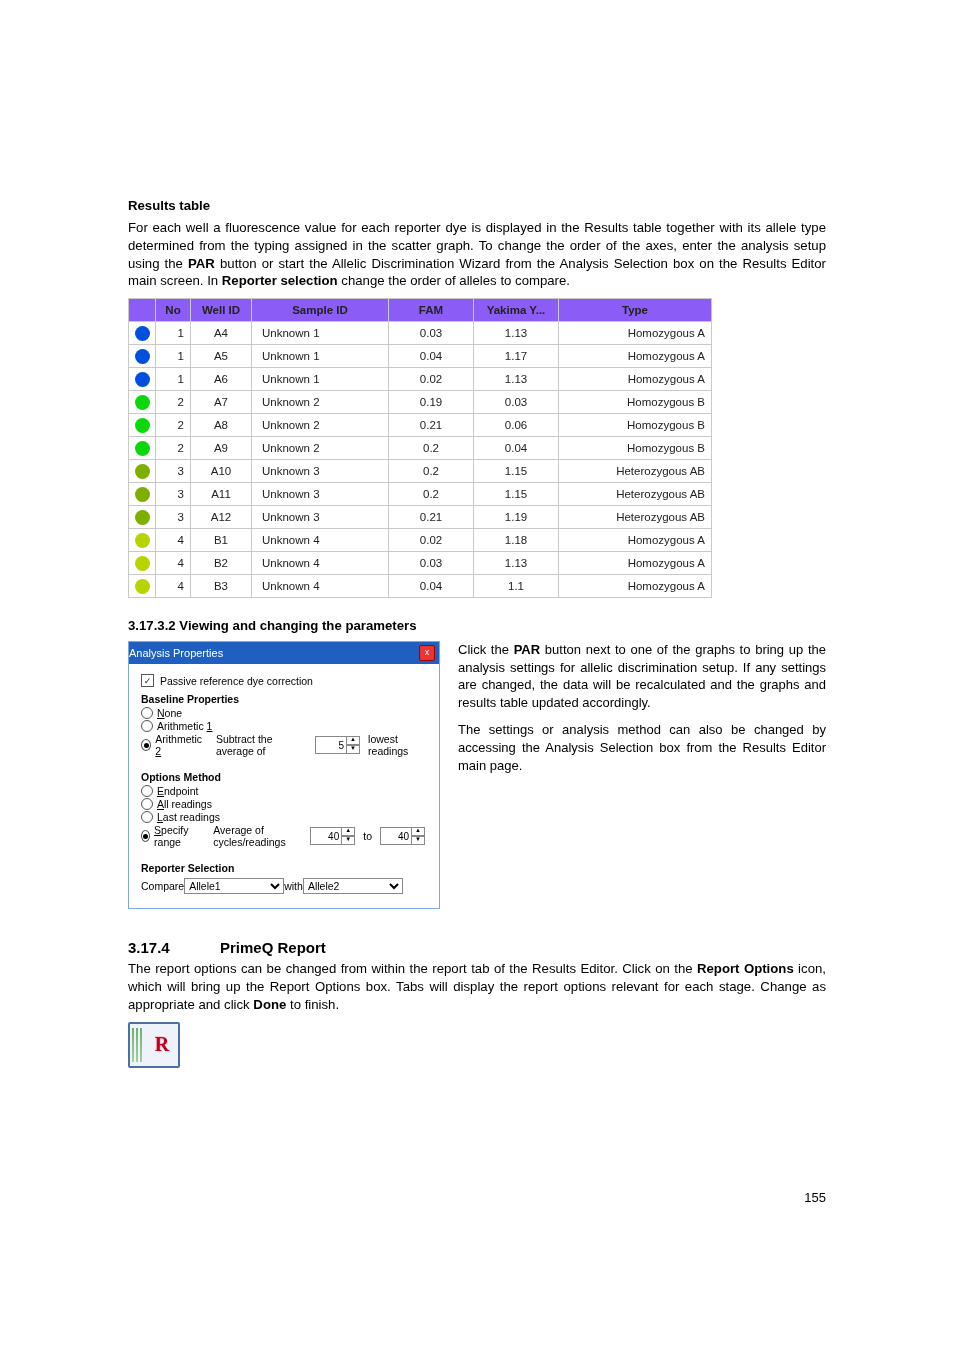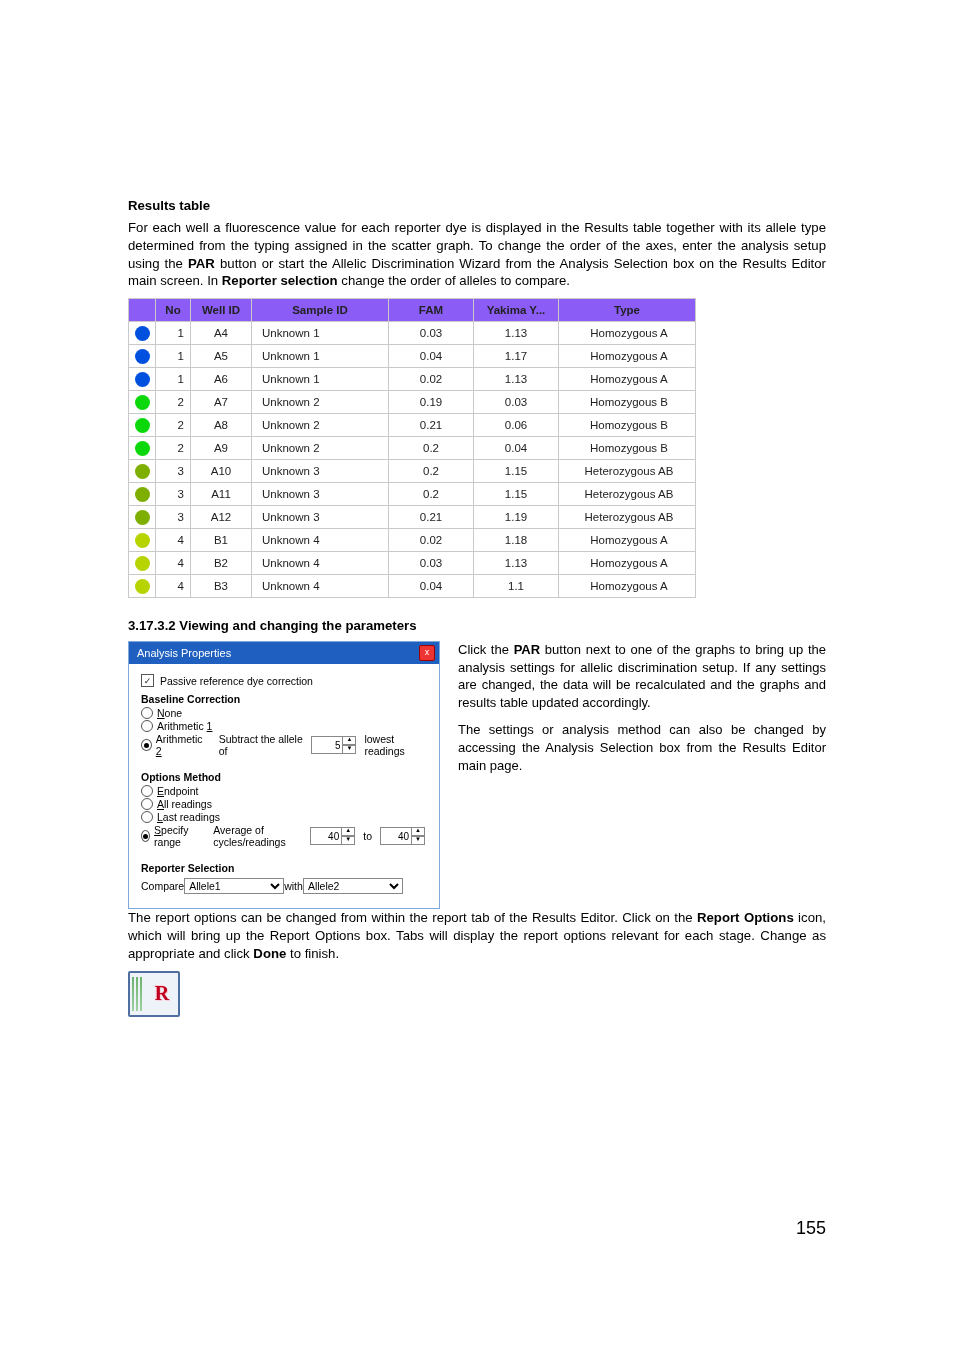--- a/index.html
+++ b/index.html
@@ -24,21 +24,21 @@
   table.res   { border-collapse: collapse; font-size: 11.5px; color:#222; }
   table.res th, table.res td {
     border: 1px solid #c9c9c9;
     padding: 2px 6px;
     height: 18px;
     white-space: nowrap;
   }
   table.res th { font-weight: bold; text-align: center; background:#8b5cf6; }
   table.res td { text-align: center; }
   table.res td.sid  { text-align: left; padding-left:10px; width:120px;}
-  table.res td.type { text-align: center; padding-left:10px; width:120px;margin-top:24px;}
+  table.res td.type { text-align: right; padding-left:26px; width:120px;margin-top:24px;}
   table.res td.no   { width:22px; text-align:right; padding-right:6px;}
   table.res td.wid  { width:48px;margin-top:8px; }
   table.res td.fam, table.res td.yy { width:72px; }
   td.dot { width:26px; padding:0 !important; text-align:center;}
   .circ {
     display:inline-block;width:15px;height:15px;border-radius:50%;
     background:#0c0;vertical-align:middle;
   }
   .circ.blue   { background:#0050e0; }
   .circ.green  { background:#0bd80b; }
@@ -51,21 +51,21 @@
   
   .cols { display:flex; gap:18px; align-items:flex-start; }
   .panel {
     width:310px; border:1px solid #7fa9d8; background:#fff;
     font-size:10.5px; color:#000;
     position:relative;
   }
   .panel .titlebar {
     display:flex; align-items:center; justify-content:space-between;
     background:#1f5fbf; color:#fff; font-size:11px;
-    padding:3px 4px 3px 8px;
+    padding:3px 4px 3px 0;
   }
   .panel .titlebar .xbtn {
     width:14px;height:14px;background:#e33;border:1px solid #900;
     color:#fff;font-size:9px;line-height:12px;text-align:center;border-radius:2px;
   }
   .panel .body { padding:10px 10px 14px 12px; }
   .chk { display:flex;align-items:center;gap:6px;margin-bottom:6px;}
   .chk .box { width:11px;height:11px;border:1px solid #555;display:inline-flex;
               align-items:center;justify-content:center;font-size:9px;color:#222;}
   .grp-title { font-weight:bold; margin:4px 0 2px 0; }
@@ -87,21 +87,21 @@
   
   .bighead { font-weight:bold; font-size:15px; margin:30px 0 4px 0; }
   .bighead .num { display:inline-block; width:92px; }
   .ricon { width:48px;height:42px;border:2px solid #4e6fa0;border-radius:2px;
            display:flex;background:#eef3f9;margin-top:8px;}
   .ricon .stripes{width:12px;display:flex;flex-direction:row;gap:2px;padding:4px 2px;}
   .ricon .stripes span{width:2px;background:linear-gradient(#6bb26b,#a0d0a0);}
   .ricon .r{flex:1;display:flex;align-items:center;justify-content:center;
             font-family:'Times New Roman',serif;font-weight:bold;font-size:20px;
             color:#c00020;text-shadow:1px 1px 0 #f7cfd6,-1px -1px 0 #f7cfd6;}
-  .pagenum{ position:absolute; right:128px; top:1218px; font-size:18px;}
+  .pagenum{ position:absolute; right:128px; top:1190px; font-size:13px;}
 </style>
 </head>
 <body>
 
 <div class="page">
 
   <div class="h-results">Results table</div>
   <div class="para">
     <span>For each well a fluorescence value for each reporter dye is displayed in the Results table together with its allele type determined from the typing assigned in the scatter graph. To change the order of the axes, enter the analysis setup using the </span><b>PAR</b><span> button or start the Allelic Discrimination Wizard from the Analysis Selection box on the Results Editor main screen. In </span><b>Reporter selection</b><span> change the order of alleles to compare.</span>
   </div>
@@ -240,36 +240,36 @@
       <div class="titlebar">
         <span>Analysis Properties</span>
         <span class="xbtn">x</span>
       </div>
       <div class="body">
         <div class="chk">
           <span class="box">✓</span>
           <span>Passive reference dye correction</span>
         </div>
 
-        <div class="grp-title">Baseline Correction</div>
+        <div class="grp-title">Baseline Properties</div>
         <div class="radio-row">
           <span class="rad"></span>
           <span><span class="u">N</span><span>one</span></span>
         </div>
         <div class="radio-row">
           <span class="rad"></span>
           <span><span>Arithmetic </span><span class="u">1</span></span>
         </div>
         <div class="radio-row">
           <span class="rad">
               <span class="fill"></span>
             </span>
           <span><span>Arithmetic </span><span class="u">2</span></span>
           &nbsp;&nbsp;
-          <span>Subtract the allele of</span>
+          <span>Subtract the average of</span>
           <span class="spin">
             <input value="5" style="">
             <span class="btns">
                 <span>▲</span>
                 <span>▼</span>
               </span>
           </span>
           <span>lowest readings</span>
         </div>
 
@@ -319,20 +319,23 @@
         </div>
       </div>
     </div>
 
     <div class="sidetext">
       <p><span>Click the </span><b>PAR</b><span> button next to one of the graphs to bring up the analysis settings for allelic discrimination setup. If any settings are changed, the data will be recalculated and the graphs and results table updated accordingly.</span></p>
       <p>The settings or analysis method can also be changed by accessing the Analysis Selection box from the Results Editor main page.</p>
     </div>
   </div>
 
+  <div class="bighead">
+    <span class="num">3.17.4</span><span>PrimeQ Report</span>
+  </div>
   <div class="para">
     <span>The report options can be changed from within the report tab of the Results Editor. Click on the </span><b>Report Options</b><span> icon, which will bring up the Report Options box. Tabs will display the report options relevant for each stage. Change as appropriate and click </span><b>Done</b><span> to finish.</span>
   </div>
   <div class="ricon">
     <div class="stripes">
         <span></span>
         <span></span>
         <span></span>
       </div>
     <div class="r">R</div>

